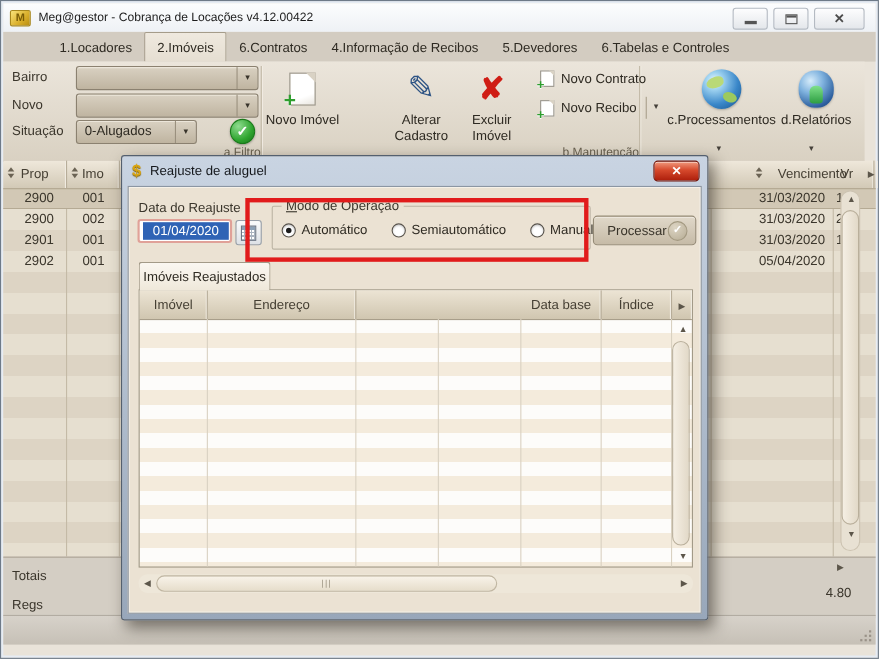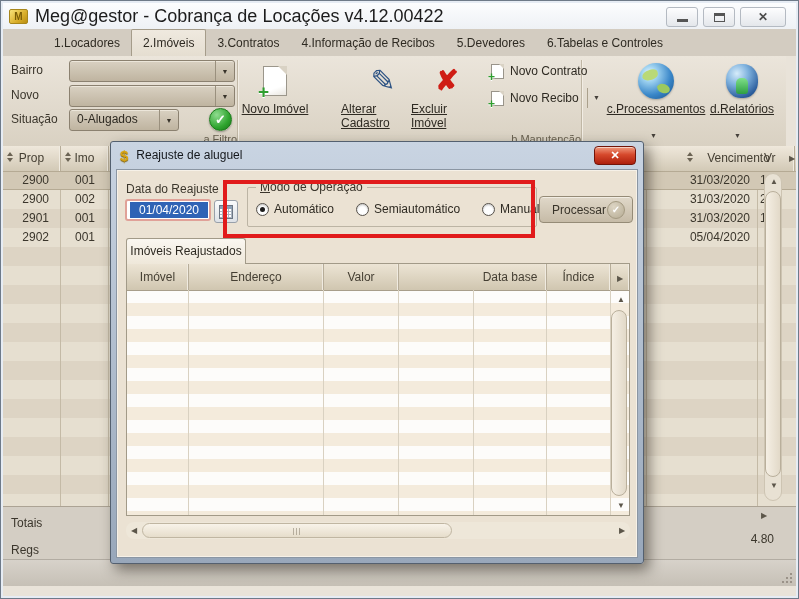--- a/index.html
+++ b/index.html
@@ -6,21 +6,21 @@
     font-family:"Liberation Sans", sans-serif;font-size:12px;color:#3b362c;background:#b8bec6;}
   .abs{position:absolute;}
   .win{position:absolute;inset:0;background:#e9e3d9;border:1px solid #6e7a88;
     box-shadow:inset 0 0 0 2px #e6ecf4;}
   
   .titlebar{position:absolute;left:2px;top:2px;right:2px;height:26px;
     background:linear-gradient(#fcfdfe,#eef1f5);display:flex;align-items:center;}
   .app-icon{width:17px;height:13px;margin:0 7px 0 6px;border-radius:2px;
     background:linear-gradient(135deg,#f8e27a,#d9ae2a 60%,#b98e12);border:1px solid #a8871c;
     color:#7a5c06;font-weight:bold;font-size:10px;line-height:13px;text-align:center;}
-  .wtitle{font-size:18px;color:#1c1c1c;}
+  .wtitle{font-size:11px;color:#1c1c1c;}
   .winbtns{position:absolute;right:10px;top:4px;display:flex;gap:5px;}
   .wb{height:18px;border:1px solid #b4bac2;border-radius:3px;
     background:linear-gradient(#fdfdfe,#e4e7eb);display:flex;align-items:center;justify-content:center;color:#4c4c4c;}
   .wb.min{width:30px;}.wb.rst{width:30px;}.wb.cls{width:44px;font-weight:bold;font-size:12px;}
   .glyph-min{width:11px;height:3px;background:#555;margin-top:7px;}
   .glyph-rst{width:9px;height:7px;border:1px solid #555;position:relative;}
   .glyph-rst::before{content:"";position:absolute;left:0;right:0;top:0;height:2px;background:#555;}
   
   .tabstrip{position:absolute;left:2px;top:28px;right:2px;height:27px;background:#d3ccc1;display:flex;align-items:flex-end;padding-left:40px;box-sizing:border-box;}
   .tab{padding:0 11px;height:25px;line-height:25px;color:#2e2a22;}
@@ -34,21 +34,21 @@
   .combo{position:absolute;height:20px;border:1px solid #8b8170;border-radius:3px;
     background:linear-gradient(#d9d1c2,#bfb4a0);box-shadow:inset 0 1px #ece6da;}
   .combo .val{position:absolute;left:7px;top:0;line-height:19px;color:#2e2a22;}
   .combo .cbtn{position:absolute;right:0;top:0;bottom:0;width:18px;border-left:1px solid #9a907e;
     display:flex;align-items:center;justify-content:center;font-size:7px;color:#38332a;}
   .greencheck{position:absolute;width:21px;height:21px;border-radius:50%;border:1px solid #1a7a1a;
     background:radial-gradient(circle at 32% 28%,#8fdc8f,#2fa52f 60%,#177317);
     color:#fff;font-weight:bold;font-size:13px;line-height:21px;text-align:center;box-shadow:0 1px 2px rgba(0,0,0,.3);}
   .bigbtn{position:absolute;top:4px;height:78px;display:flex;flex-direction:column;align-items:center;}
   .bigbtn .ic{height:42px;display:flex;align-items:center;justify-content:center;}
-  .bigbtn .bl{text-align:left;line-height:14px;color:#2e2a22;text-decoration:underline;}
+  .bigbtn .bl{text-align:center;line-height:14px;color:#2e2a22;}
   .doc-icon{width:22px;height:28px;background:linear-gradient(160deg,#fff 70%,#e9e6df);border:1px solid #9b968b;position:relative;}
   .doc-icon::before{content:"";position:absolute;right:-1px;top:-1px;border-style:solid;border-width:0 9px 9px 0;border-color:transparent #d9d2c4 transparent transparent;}
   .doc-icon .plus{position:absolute;left:-6px;bottom:-4px;color:#2f9e2f;font-size:19px;font-weight:bold;line-height:14px;text-shadow:0 1px 0 #fff;}
   .pen-icon{font-size:30px;color:#2d5384;line-height:30px;}
   .x-icon{font-size:28px;font-weight:bold;color:#cf1d15;line-height:30px;}
   .smallbtn{position:absolute;height:18px;display:flex;align-items:center;gap:6px;color:#2e2a22;}
   .mini-doc{width:11px;height:13px;background:#fff;border:1px solid #99948a;position:relative;flex:none;}
   .mini-doc::before{content:"";position:absolute;right:-1px;top:-1px;border-style:solid;border-width:0 5px 5px 0;border-color:transparent #d9d2c4 transparent transparent;}
   .mini-doc .plus{position:absolute;left:-4px;bottom:-4px;color:#2f9e2f;font-size:12px;font-weight:bold;line-height:10px;text-shadow:0 1px 0 #fff;}
   .vsep-sm{position:absolute;width:1px;height:20px;background:#aaa08c;}
@@ -157,21 +157,21 @@
         </div>
       <div class="wb cls">
           <span>✕</span>
         </div>
     </div>
   </div>
 
   <div class="tabstrip">
     <div class="tab">1.Locadores</div>
     <div class="tab active">2.Imóveis</div>
-    <div class="tab">3.Contratos</div>
+    <div class="tab">6.Contratos</div>
     <div class="tab">4.Informação de Recibos</div>
     <div class="tab">5.Devedores</div>
     <div class="tab">6.Tabelas e Controles</div>
   </div>
 
   <div class="ribbon">
     <div class="rsep" style="left:234px"></div>
     <div class="rsep" style="left:578px"></div>
 
     <div class="flabel" style="left:8px;top:7px">Bairro</div>
@@ -356,21 +356,20 @@
         <span>Processar</span>
         <span class="pcheck"><span>✓</span></span>
       </div>
 
       <div class="dtab">Imóveis Reajustados</div>
 
       <div class="dtable">
         <div class="dthead">
           <div class="dth" style="left:0;width:61px">Imóvel</div>
           <div class="dth" style="left:62px;width:134px">Endereço</div>
-          <div class="dth" style="left:197px;width:74px">Valor</div>
           <div class="dth" style="left:347px;width:72px">Data base</div>
           <div class="dth" style="left:420px;width:63px">Índice</div>
           <div class="dth" style="left:484px;width:18px;border-right:none">
             <span class="smallarrow">▶</span>
           </div>
         </div>
         <div class="dcolline" style="left:61px"></div>
         <div class="dcolline" style="left:196px"></div>
         <div class="dcolline" style="left:271px"></div>
         <div class="dcolline" style="left:346px"></div>

